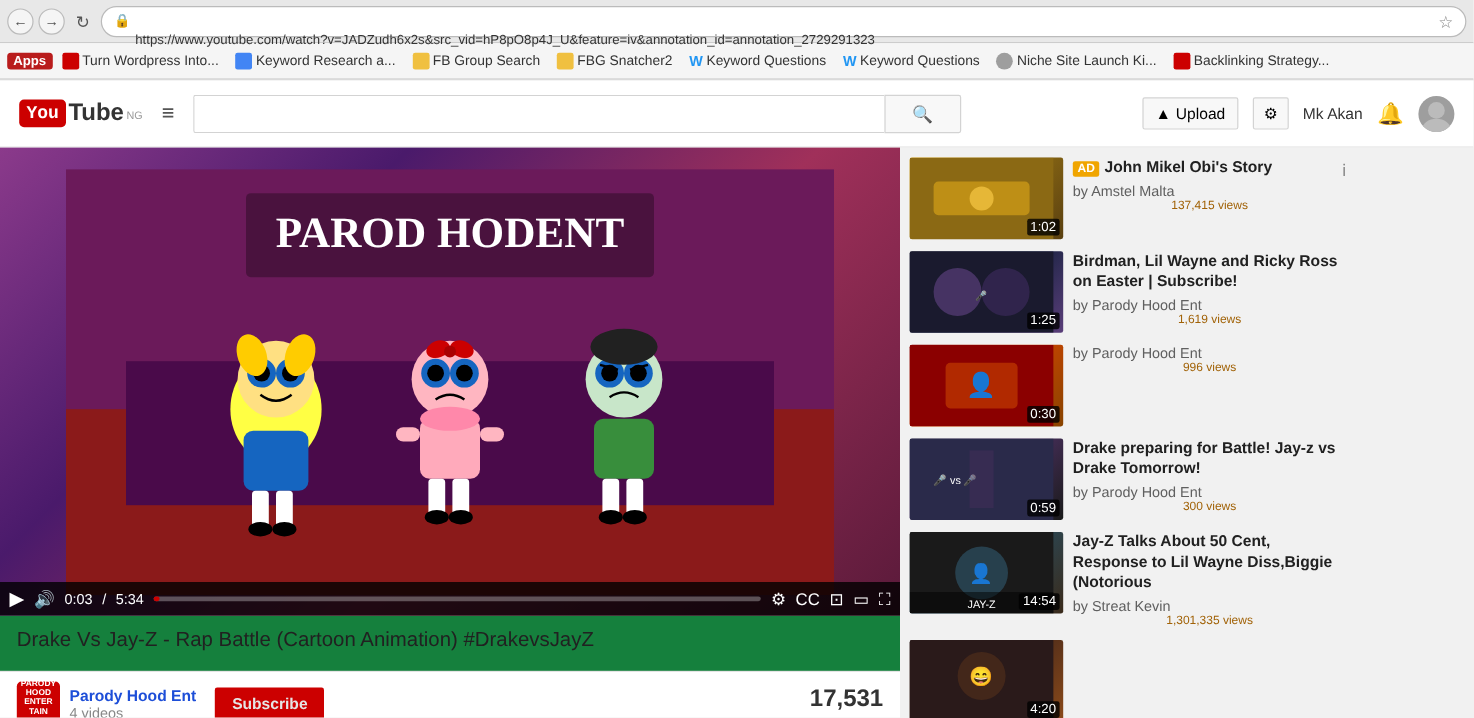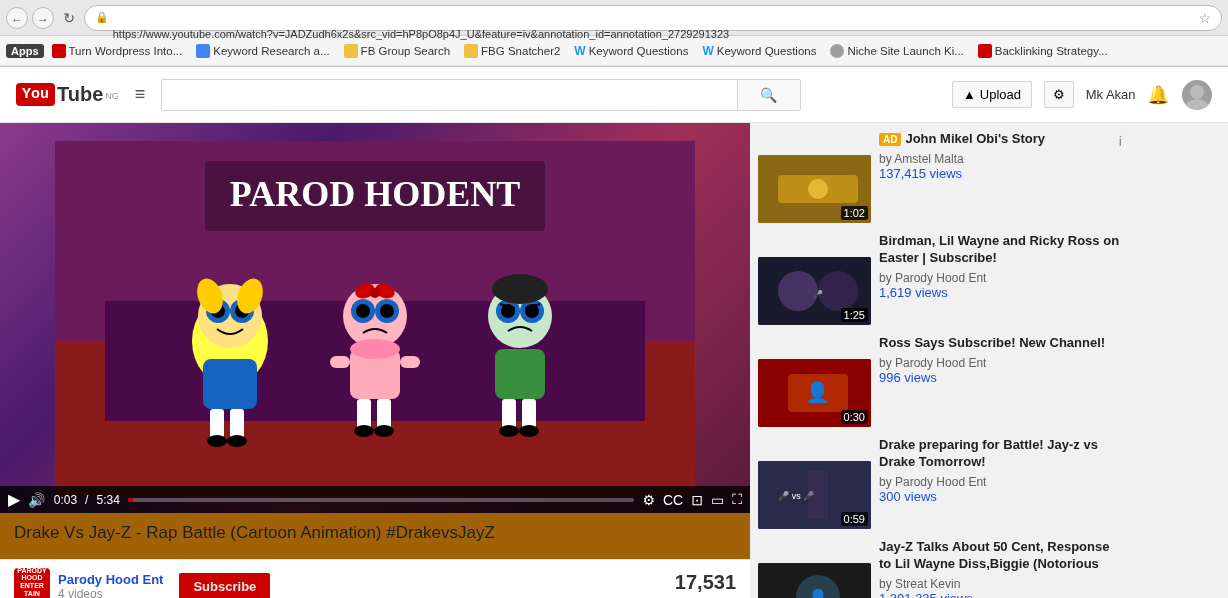--- a/index.html
+++ b/index.html
@@ -12,21 +12,21 @@
     .nav-btn:disabled { color: #ccc; }
     .refresh-btn { width: 22px; height: 22px; border: none; background: transparent; cursor: pointer; font-size: 14px; color: #555; }
     .address-bar { flex: 1; height: 26px; border: 1px solid #bbb; border-radius: 13px; padding: 0 10px; font-size: 12px; background: white; display: flex; align-items: center; gap: 4px; }
     .address-bar .lock { color: #4caf50; font-size: 11px; }
     .address-text { font-size: 11px; color: #333; white-space: nowrap; overflow: hidden; text-overflow: ellipsis; margin-top: 32px; }
     .star-icon { margin-left: auto; color: #888; font-size: 14px; cursor: pointer; }
 
     
     .bookmarks-bar { display: flex; align-items: center; padding: 3px 6px; gap: 2px; background: #f5f5f5; border-bottom: 1px solid #ddd; height: 30px; overflow: hidden; }
     .bookmark-item { display: flex; align-items: center; gap: 3px; padding: 2px 6px; border-radius: 3px; cursor: pointer; white-space: nowrap; font-size: 11.5px; color: #333; }
-    .bm-apps { background: #404040; color: white; border-radius: 3px; padding: 1px 5px; font-size: 11px; font-weight: bold; cursor: pointer; }
+    .bm-apps { background: #b91c1c; color: white; border-radius: 3px; padding: 1px 5px; font-size: 11px; font-weight: bold; cursor: pointer; }
     .bm-red { width: 14px; height: 14px; border-radius: 2px; background: #cc0000; display: inline-block; }
     .bm-blue { width: 14px; height: 14px; border-radius: 2px; background: #4285f4; display: inline-block; }
     .bm-folder { width: 14px; height: 14px; background: #f0c040; border-radius: 2px; display: inline-block; }
     .bm-w { font-weight: bold; color: #2196f3; font-size: 12px; }
     .bm-person { width: 14px; height: 14px; border-radius: 50%; background: #9e9e9e; display: inline-block; }
 
     
     .yt-header { background: white; display: flex; align-items: center; padding: 0 16px; height: 56px; border-bottom: 1px solid #e5e5e5; gap: 12px; }
     .yt-logo { display: flex; align-items: center; gap: 2px; cursor: pointer; }
     .yt-logo-red { background: #cc0000; color: white; font-weight: bold; font-size: 15px; padding: 3px 6px; border-radius: 4px; font-family: Liberation Mono, monospace; }
@@ -55,40 +55,40 @@
     .progress-bar-container { flex: 1; height: 4px; background: rgba(255,255,255,0.3); border-radius: 2px; cursor: pointer; position: relative; }
     .progress-fill { height: 100%; width: 1%; background: #cc0000; border-radius: 2px; }
     .time-display { color: white; font-size: 12px; white-space: nowrap; }
     .volume-icon { color: white; font-size: 14px; cursor: pointer; }
     .settings-icon { color: white; font-size: 14px; cursor: pointer; }
     .captions-icon { color: white; font-size: 14px; cursor: pointer; }
     .fullscreen-icon { color: white; font-size: 14px; cursor: pointer; }
     .theater-icon { color: white; font-size: 14px; cursor: pointer; }
     .miniplayer-icon { color: white; font-size: 14px; cursor: pointer; }
 
-    .video-info { padding: 10px 14px; background: #a16207; border-bottom: 1px solid #e5e5e5; }
+    .video-info { padding: 10px 14px; background: #15803d; border-bottom: 1px solid #e5e5e5; }
     .video-title { font-size: 17px; font-weight: normal; color: #212121; margin-bottom: 6px; }
 
     .channel-row { display: flex; align-items: center; gap: 8px; padding: 8px 14px; background: white; }
     .channel-thumb { width: 36px; height: 36px; background: #cc0000; border-radius: 4px; display: flex; align-items: center; justify-content: center; font-size: 8px; color: white; text-align: center; font-weight: bold; }
     .channel-name { font-size: 13px; color: #1d4ed8; font-weight: bold; cursor: pointer; }
     .channel-videos { font-size: 12px; color: #888; }
     .subscribe-btn { background: #cc0000; color: #e5e5e5; border: none; padding: 6px 14px; font-size: 13px; font-weight: bold; cursor: pointer; border-radius: 2px; margin-left: 8px; }
     .view-count { margin-left: auto; font-size: 20px; color: #333; font-weight: bold; }
     .like-bar { height: 3px; background: #cc0000; width: 60%; margin-top: 4px; }
 
     
     .sidebar { width: 380px; padding: 8px; overflow-y: auto; background: #f1f1f1; }
     .sidebar-video { display: flex; gap: 8px; margin-bottom: 10px; cursor: pointer; }
-    .sv-thumb { width: 113px; height: 68px; background: #333; flex-shrink: 0; position: relative; border-radius: 2px; overflow: hidden; margin-top: 24px; }
+    .sv-thumb { width: 128px; height: 68px; background: #333; flex-shrink: 0; position: relative; border-radius: 2px; overflow: hidden; }
     .sv-duration { position: absolute; bottom: 3px; right: 3px; background: rgba(0,0,0,0.8); color: white; font-size: 11px; padding: 1px 3px; border-radius: 2px; }
     .sv-info { flex: 1; }
     .sv-title { font-size: 13px; color: #212121; font-weight: bold; line-height: 1.3; margin-bottom: 4px; }
     .sv-channel { font-size: 12px; color: #606060; }
-    .sv-views { font-size: 13px; color: #1d4ed8; }
+    .sv-views { font-size: 10px; color: #a16207; text-align: center; }
     .ad-badge { background: #f0a500; color: white; font-size: 10px; padding: 1px 4px; border-radius: 2px; font-weight: bold; margin-right: 4px; }
     .info-icon { color: #888; font-size: 14px; float: right; cursor: pointer; }
 
     
     .thumb-birdman { background: linear-gradient(135deg, #1a1a2e, #16213e, #5a3e7a); }
     .thumb-ross { background: linear-gradient(135deg, #8b0000, #cc4400, #884400); }
     .thumb-drake { background: linear-gradient(135deg, #2a2a4a, #4a3060, #1a1a1a); }
     .thumb-jayz { background: linear-gradient(135deg, #1a1a1a, #2a4a5a, #3a2a1a); }
     .thumb-kevinhart { background: linear-gradient(135deg, #2a1a1a, #4a2a1a, #8b4a1a); }
 
@@ -334,21 +334,20 @@
     <div class="sidebar-video">
       <div class="sv-thumb thumb-ross">
         <svg width="120" height="68" viewBox="0 0 120 68">
           <rect width="120" height="68" fill="#8b0000"></rect>
           <rect x="30" y="15" width="60" height="38" rx="4" fill="#cc4400" opacity="0.6"></rect>
           <text x="60" y="40" text-anchor="middle" font-size="20" fill="white">👤</text>
         </svg>
         <span class="sv-duration">0:30</span>
       </div>
       <div class="sv-info">
-        <div class="sv-title">Ross Says Subscribe! New Channel!</div>
         <div class="sv-channel">by Parody Hood Ent</div>
         <div class="sv-views">996 views</div>
       </div>
     </div>
 
     <div class="sidebar-video">
       <div class="sv-thumb thumb-drake">
         <svg width="120" height="68" viewBox="0 0 120 68">
           <rect width="120" height="68" fill="#2a2a4a"></rect>
           <text x="20" y="38" font-size="9" fill="white">🎤 vs 🎤</text>

